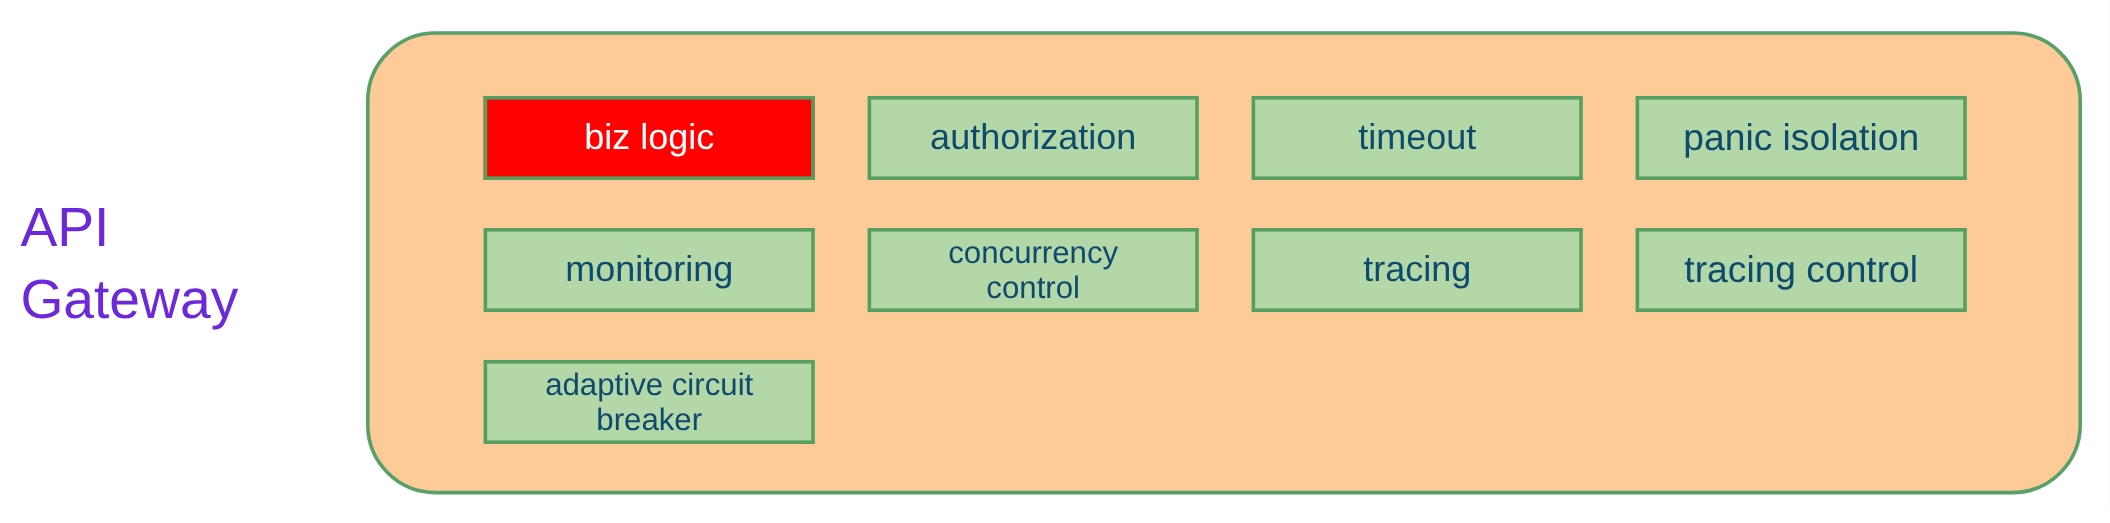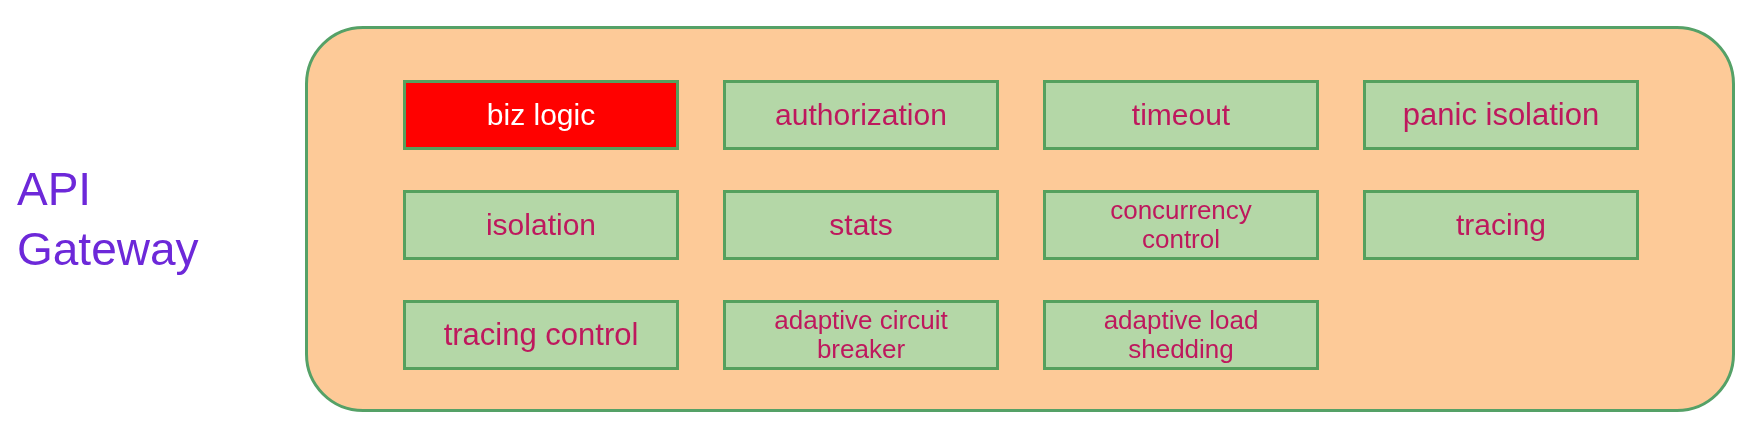--- a/index.html
+++ b/index.html
@@ -51,21 +51,21 @@
   .module-box {
     box-sizing: border-box;
     background: var(--module-fill, #b4d7a7);
     border: 3px solid var(--module-border, #55a05e);
     display: flex;
     align-items: center;
     justify-content: center;
     text-align: center;
     font-size: 30px;
     line-height: 1.12;
-    color: #be185d;
+    color: #0c4a6e;
     white-space: pre-line;
   }
   .module-box.highlight {
     background: var(--highlight-fill, #ff0100);
     color: var(--highlight-text, #ffffff);
   }
   .module-box.fs27 { font-size: 31px; }
   .module-box.fs26 { font-size: 26px; }
 </style>
 </head>
@@ -77,27 +77,24 @@
 Gateway</div>
 
   <div class="gateway-container">
     <div class="module-grid">
 
       <div class="module-box highlight">biz logic</div>
       <div class="module-box">authorization</div>
       <div class="module-box">timeout</div>
 
       <div class="module-box fs27">panic isolation</div>
-      <div class="module-box">isolation</div>
-      <div class="module-box">stats</div>
+      <div class="module-box">monitoring</div>
       <div class="module-box fs26">concurrency
 control</div>
 
       <div class="module-box">tracing</div>
       <div class="module-box fs27">tracing control</div>
       <div class="module-box fs26">adaptive circuit
 breaker</div>
-      <div class="module-box fs26">adaptive load
-shedding</div>
 
     </div>
   </div>
 </div>
 
 </body></html>

